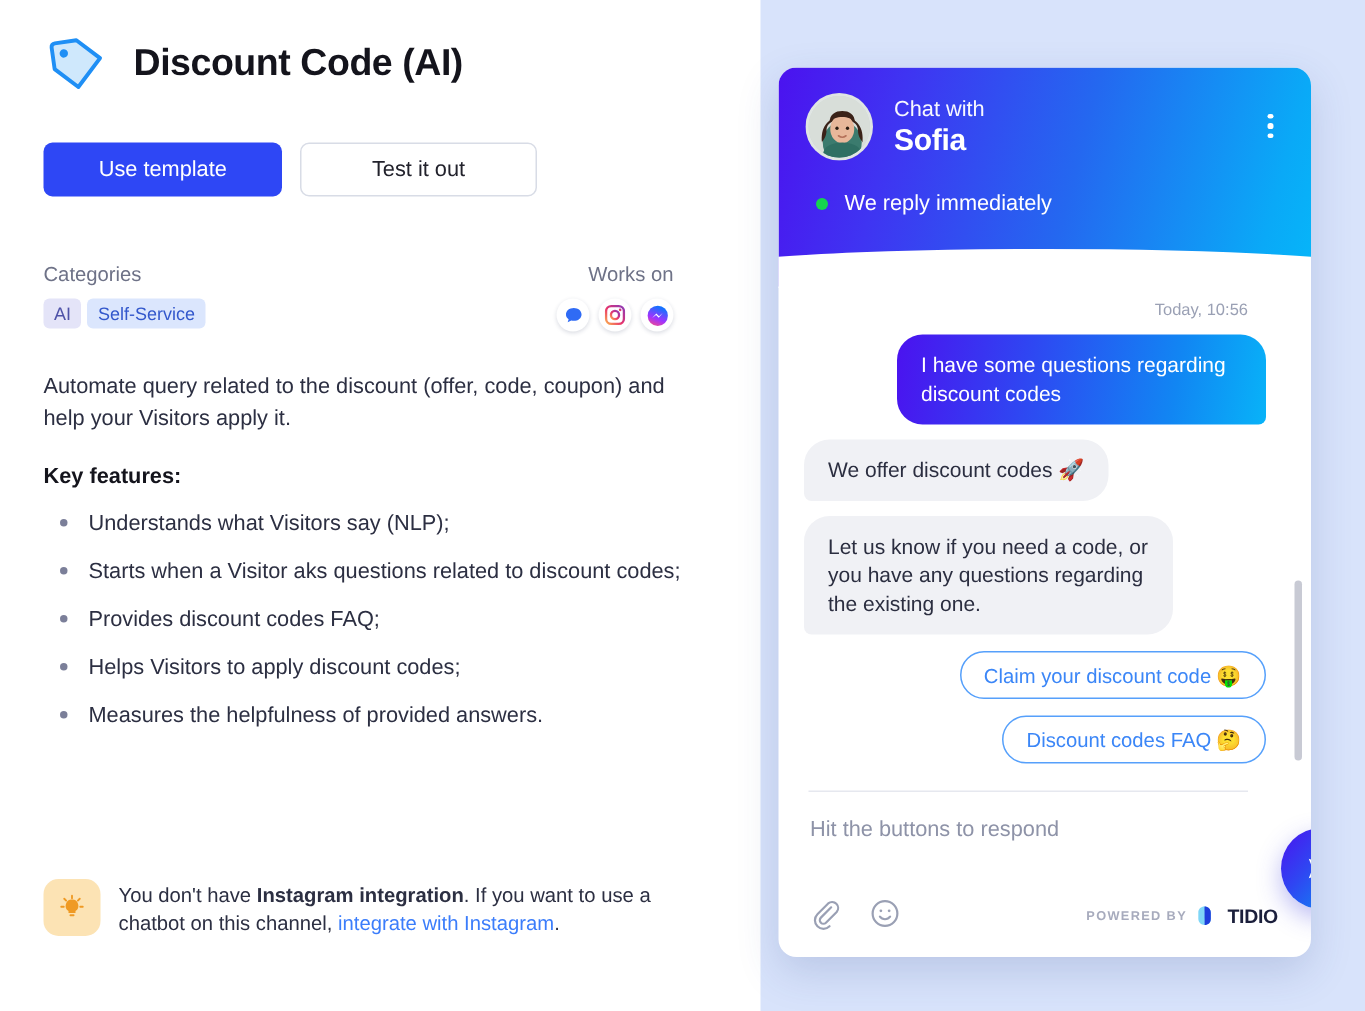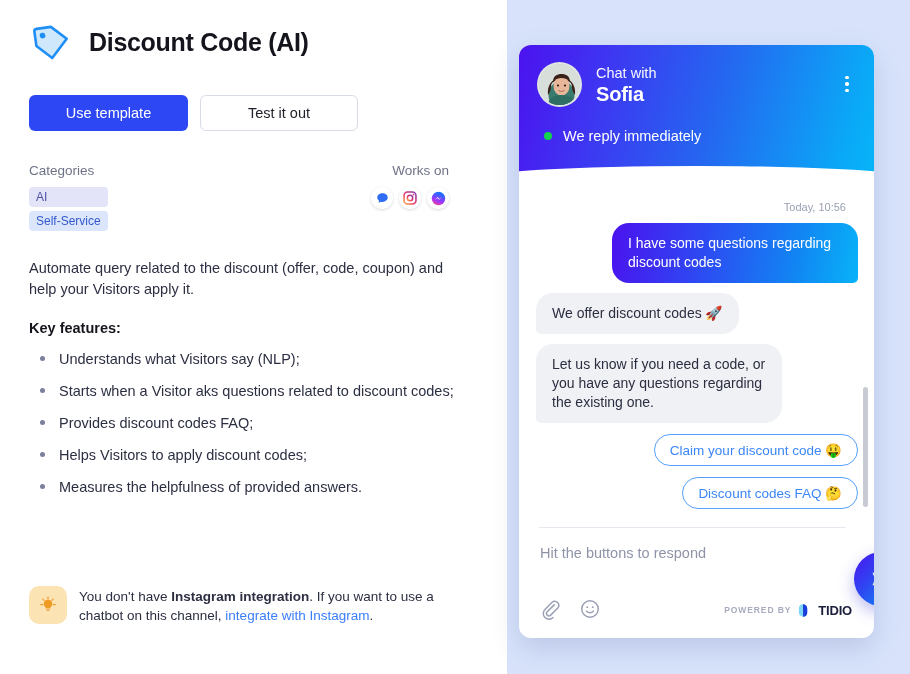--- a/index.html
+++ b/index.html
@@ -33,25 +33,25 @@
   .btn-primary {
     width: 159px; background: #2e47f5; color: #ffffff; border: none;
   }
   .btn-secondary {
     width: 158px; background: #ffffff; color: #22222c;
     border: 1px solid #d8dce6;
   }
 
   .meta-row {
     display: flex; justify-content: space-between; align-items: flex-start;
-    margin-top: 32px;
+    margin-top: 44px;
     gap: 17px;
   }
   .meta-label { font-size: 13.5px; color: #6e7287; margin-bottom: 9px; }
-  .cat-chips { display: flex; gap: 4px; flex-direction: column; }
+  .cat-chips { display: flex; gap: 4px; }
   .chip {
     font-size: 12px; padding: 4px 7px; border-radius: 4px; line-height: 1;
     display:flex; align-items:center;
   }
   .chip-ai { background: #e4e4f8; color: #4e52a8; }
   .chip-self { background: #dbe6fd; color: #3358cc; }
 
   .works-col { text-align: right; padding-right: 28px; }
   .works-icons { display: flex; gap: 6px; justify-content: flex-end; }
   .ch-icon {
@@ -130,21 +130,21 @@
   .kebab i { width: 3.5px; height: 3.5px; border-radius: 50%; background: #fff; display:block; }
 
   .status-row {
     display: flex; align-items: center; gap: 11px;
     padding: 21px 0 0 25px; color: #fff;
   }
   .status-dot { width: 8px; height: 8px; border-radius: 50%; background: #15d44e; }
   .status-text { font-size: 14.5px; }
 
   .w-body {
-    flex: 1; position: relative; padding: 2px 16px 0 17px; overflow: hidden;
+    flex: 1; position: relative; padding: 2px 30px 0 17px; overflow: hidden;
   }
   .timestamp {
     text-align: right; font-size: 11px; color: #9aa0b4; padding-right: 12px;
     margin-top: 8px;
   }
   .msg { display: flex; margin-top: 10px; }
   .msg.out { justify-content: flex-end; }
   .bubble {
     max-width: 246px; font-size: 14px; line-height: 19px;
     padding: 11px 16px; border-radius: 17px;

